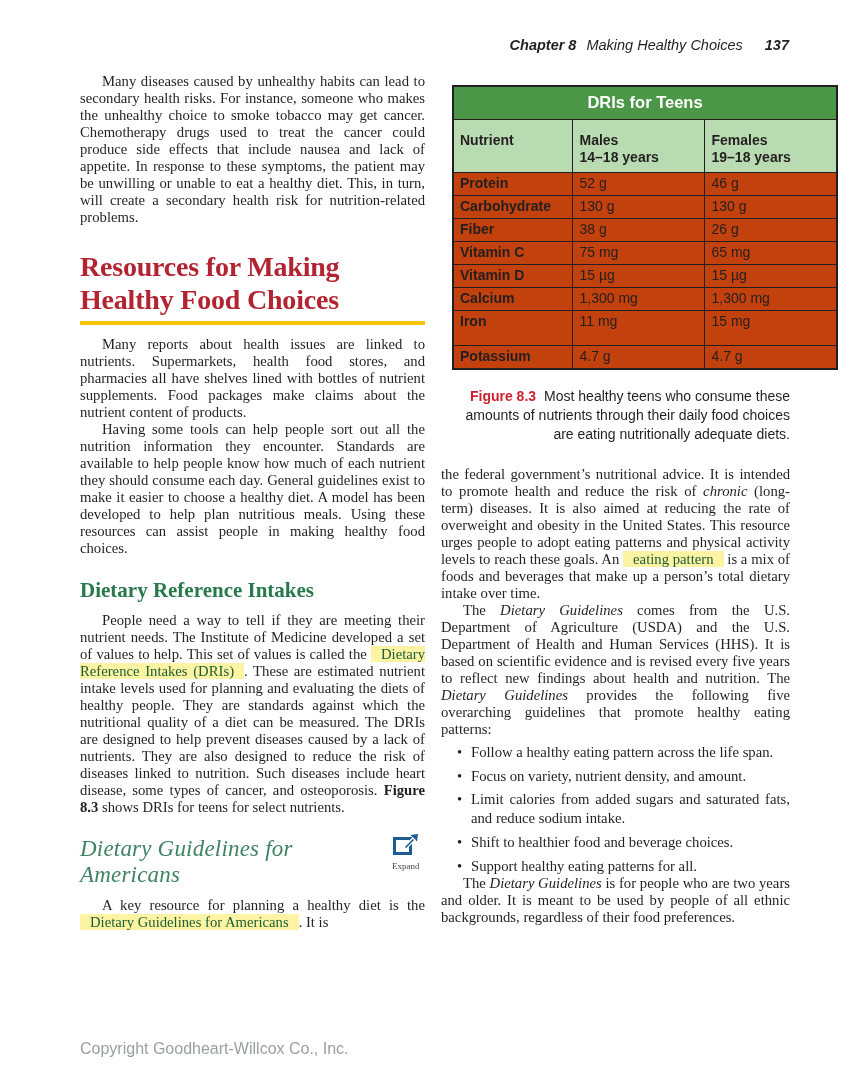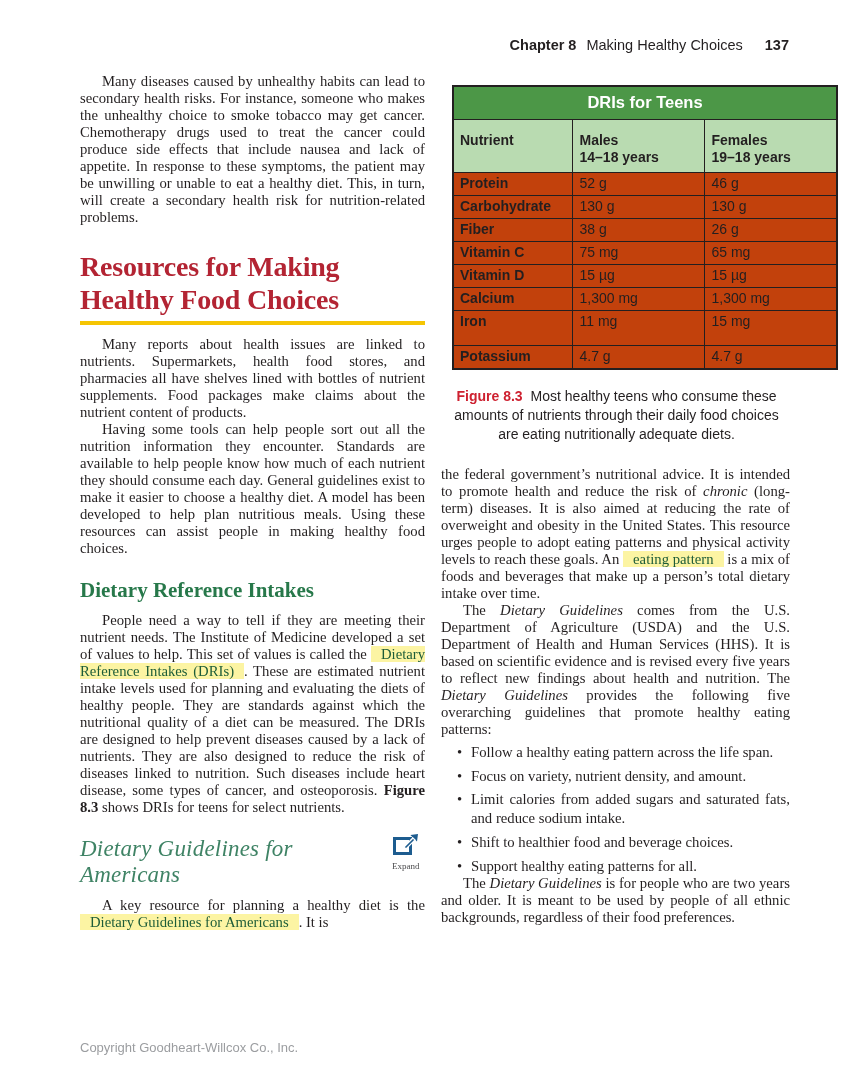--- a/index.html
+++ b/index.html
@@ -5,21 +5,21 @@
   * { margin:0; padding:0; box-sizing:border-box; }
   html,body { background:#e8e8e8; }
   .page {
     position:relative; width:849px; height:1087px; background:#ffffff;
     margin:0 auto; overflow:hidden;
     font-family:"Liberation Serif", serif; color:#231f20;
   }
   
   .running-head {
     position:absolute; top:37px; right:60px;
-    font-family:"Liberation Sans", sans-serif; font-size:14.5px; color:#231f20;
+    font-family:"Liberation Sans", sans-serif; font-size:14.5px; color:#231f20;font-style:italic;
   }
   .running-head .b { font-weight:bold; }
   .running-head .sp { display:inline-block; width:10px; }
   .running-head .sp2 { display:inline-block; width:22px; }
 
   
   .col-left  { position:absolute; left:80px;  top:73px; width:345px; }
   .col-right { position:absolute; left:441px; top:85px; width:349px; }
 
   p.body {
@@ -76,38 +76,38 @@
   }
   table.dri-table td:first-child { font-weight:bold; }
   table.dri-table col.c1 { width:104px; }
   table.dri-table col.c2 { width:115px; }
   table.dri-table col.c3 { width:115px; }
   table.dri-table tbody tr:nth-child(7) td { padding-bottom:16px; }
 
   .figure-caption {
     margin-top:17px; margin-left:2px;
     font-family:"Liberation Sans", sans-serif; font-size:14px; line-height:19px;
-    color:#231f20; text-align:center;
+    color:#231f20; text-align:right;
   }
   .figure-caption .fig-label { color:#ce2130; font-weight:bold; margin-right:8px; }
 
   .right-text { margin-top:22px; }
 
   ul.guideline-list { list-style:none; margin-top:2px; }
   ul.guideline-list li {
     position:relative; padding-left:30px; margin-top:5px;
     font-size:14.7px; line-height:18.7px; text-align:justify;
   }
   ul.guideline-list li::before {
     content:"\2022"; position:absolute; left:16px; top:0;
   }
 
   .footer {
     position:absolute; left:80px; top:1040px;
-    font-family:"Liberation Sans", sans-serif; font-size:13px; color:#9b9da0;
+    font-family:"Liberation Sans", sans-serif; font-size:16px; color:#9b9da0;
   }
 </style>
 </head>
 <body>
 
 <div class="page">
 
   <div class="running-head">
     <span class="b">Chapter 8</span><span class="sp"></span><span>Making Healthy Choices</span><span class="sp2"></span><span class="b">137</span>
   </div>

